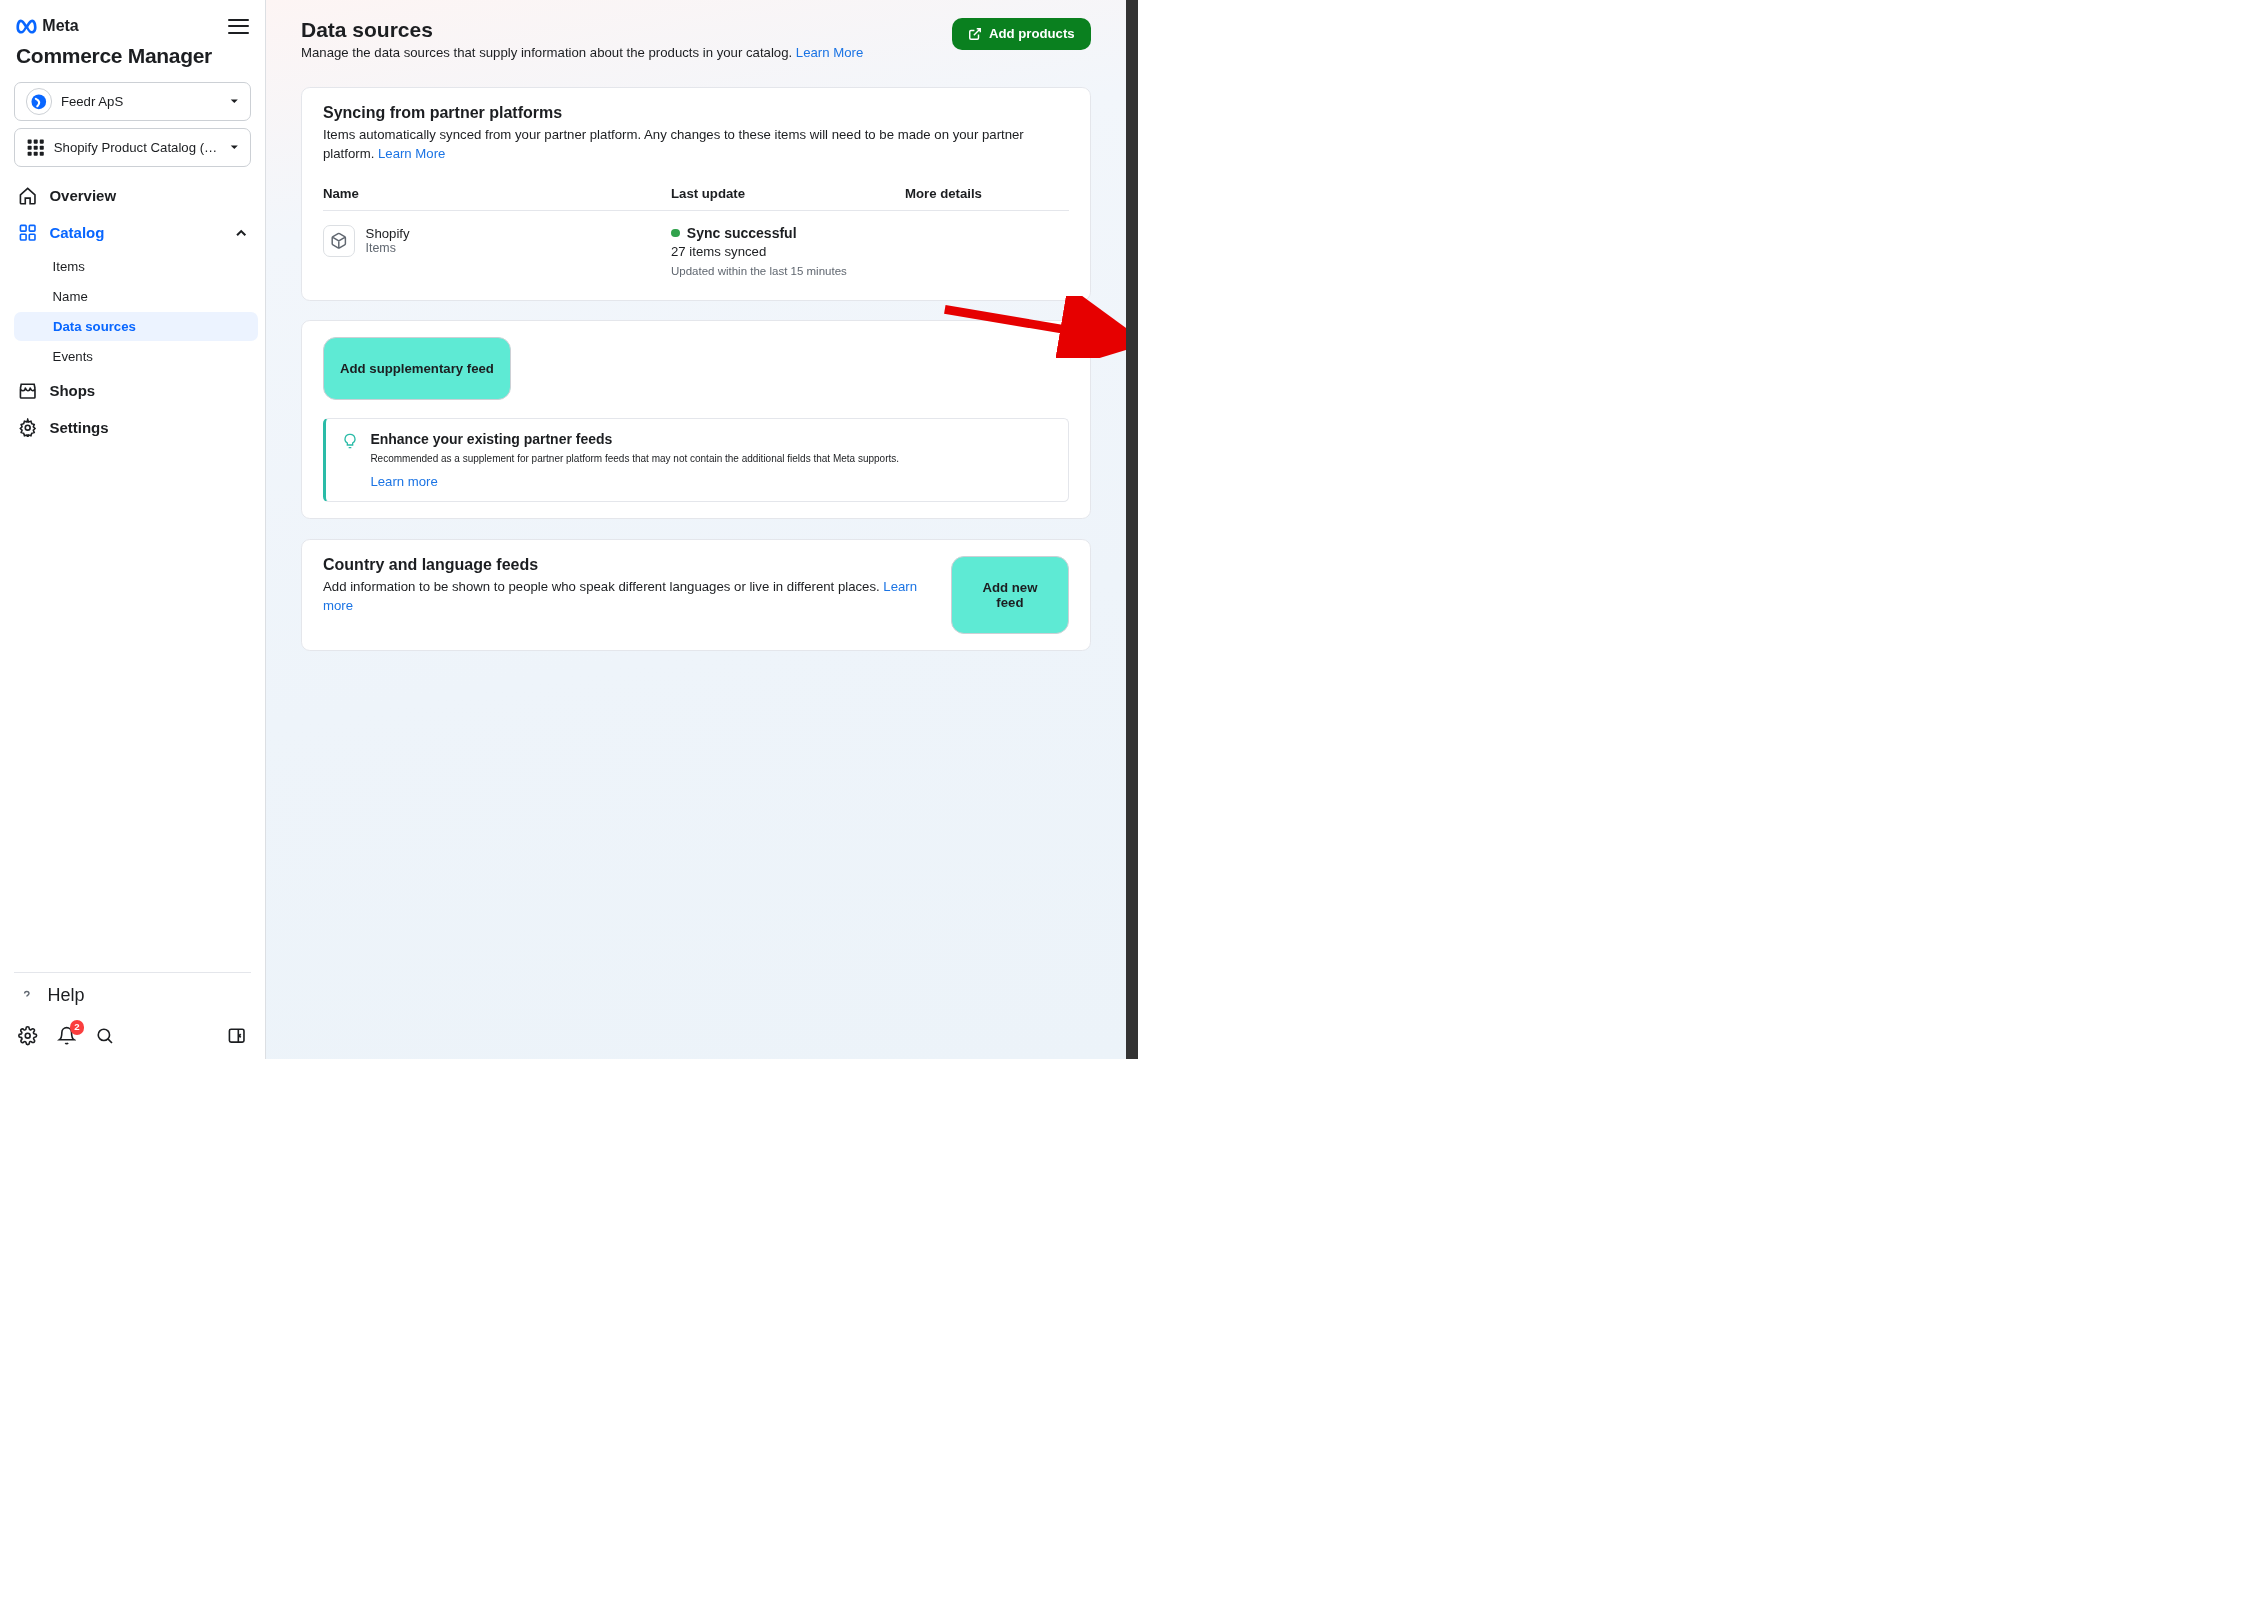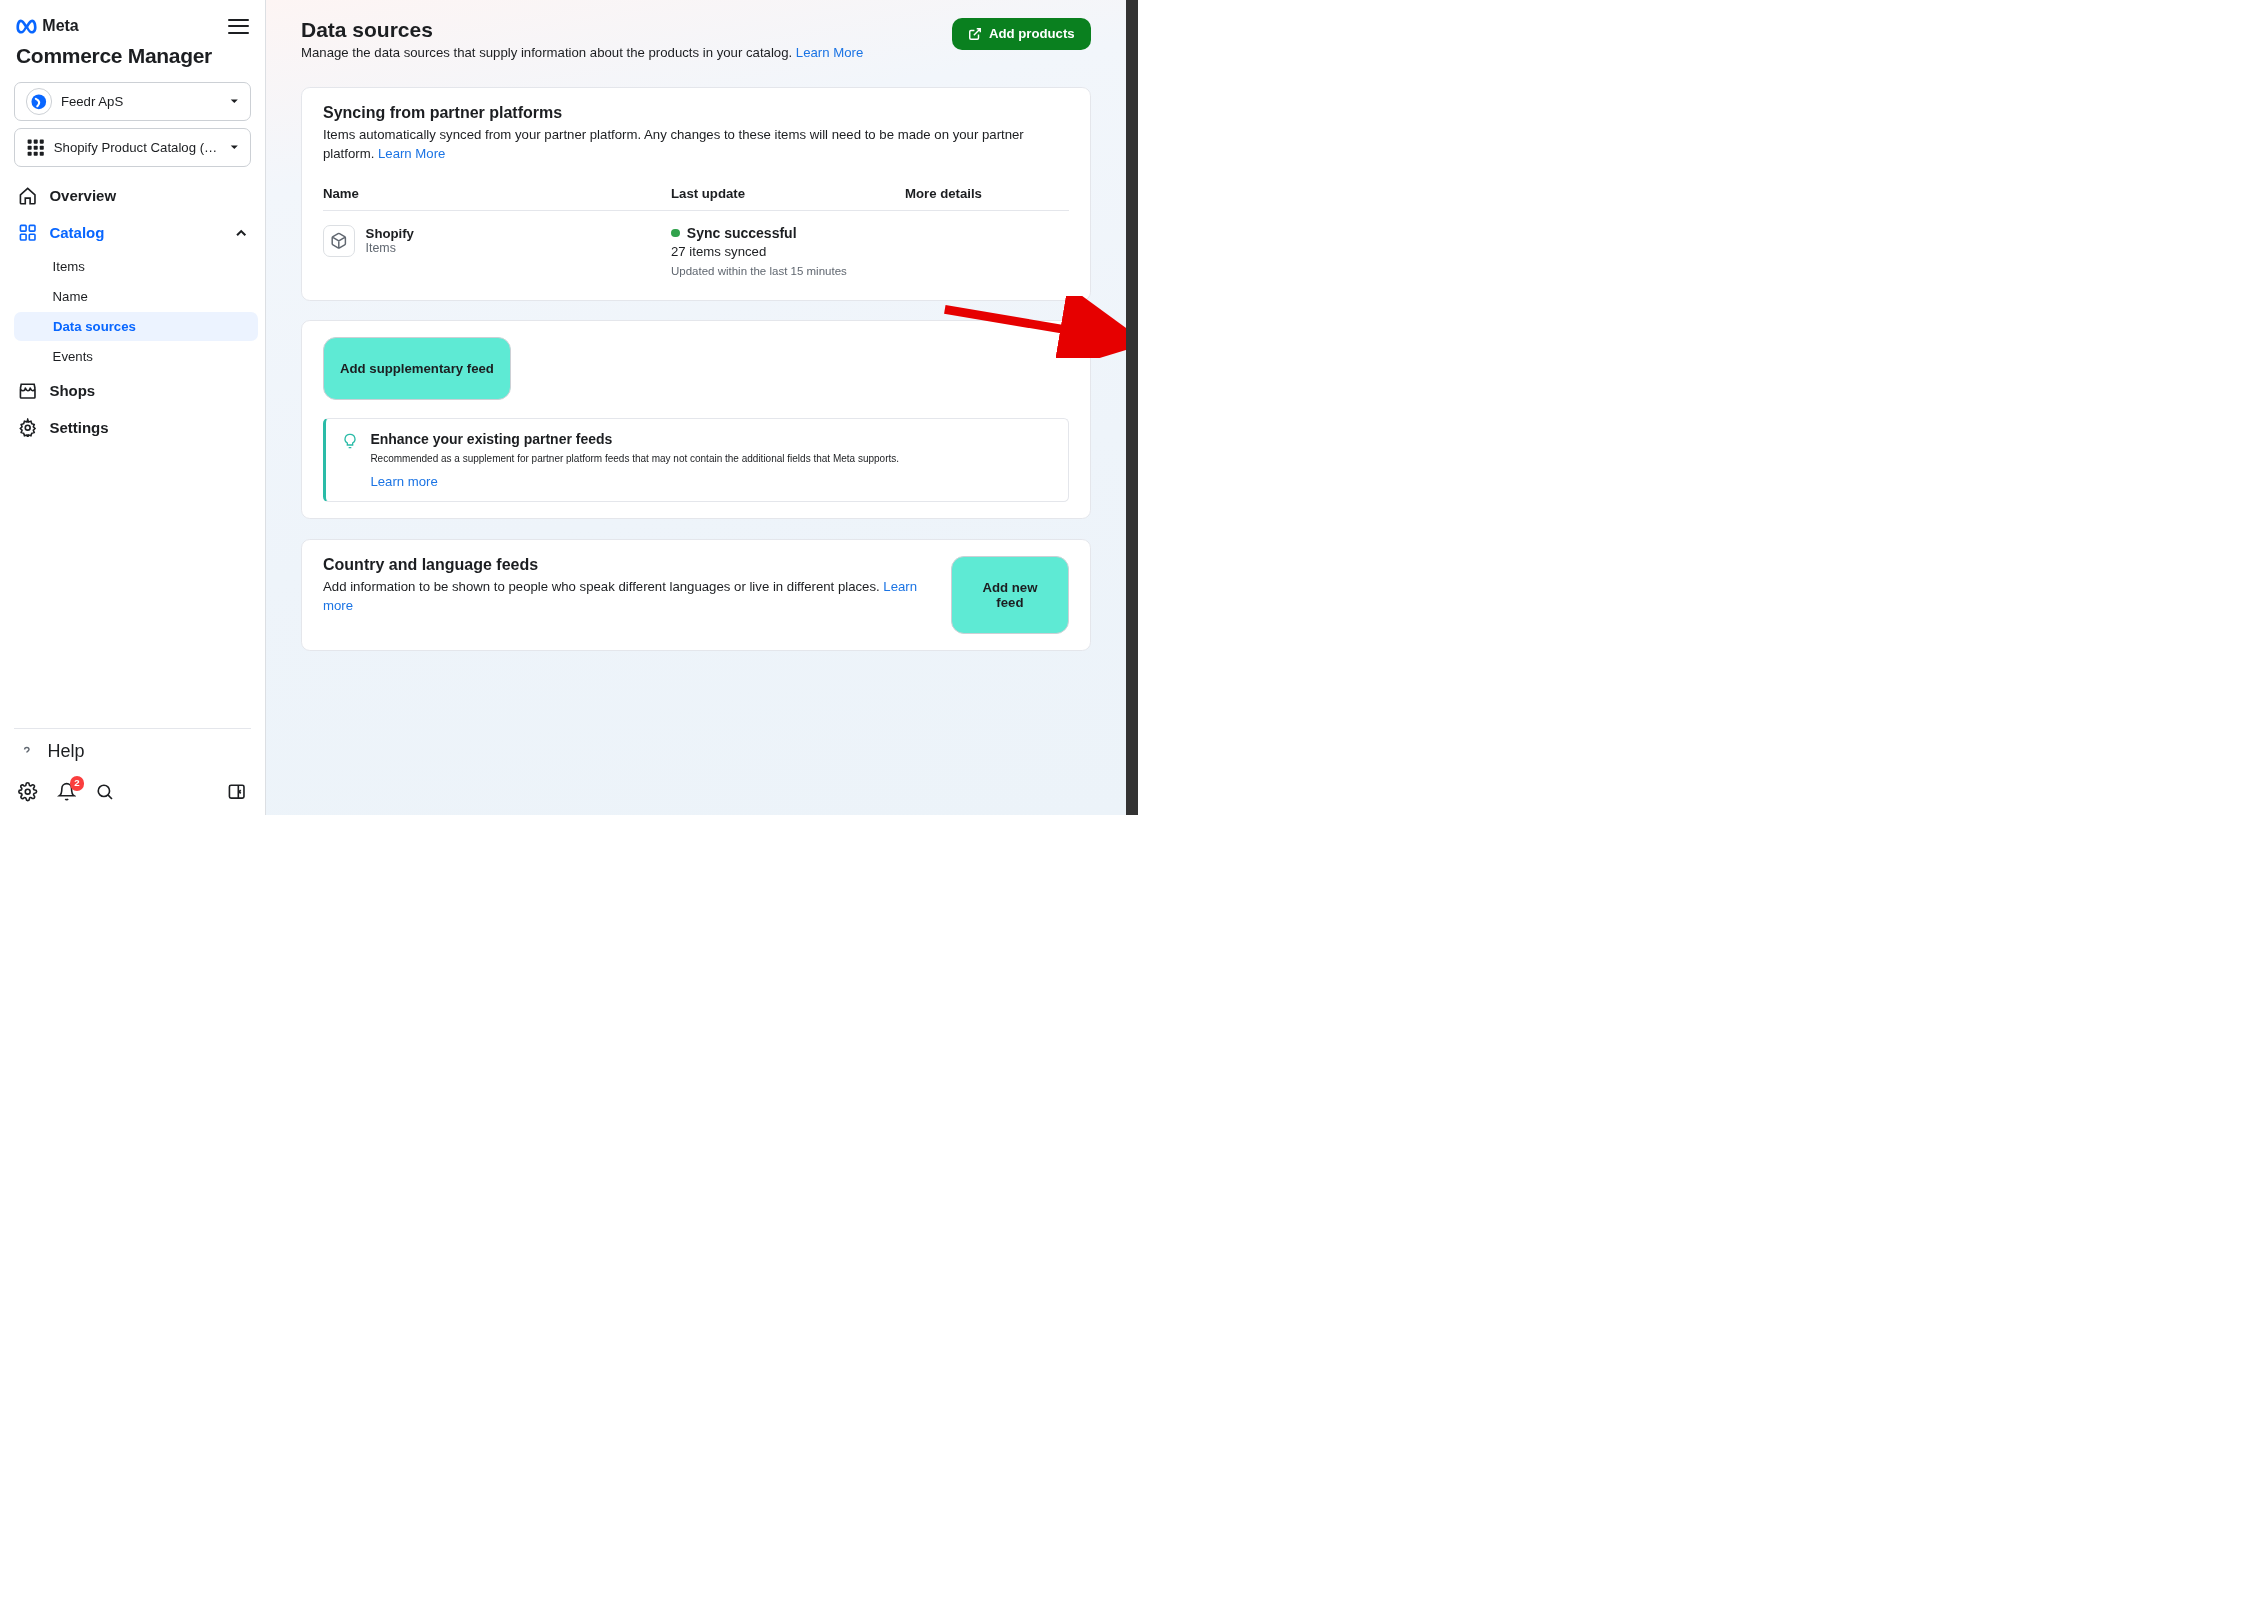--- a/index.html
+++ b/index.html
@@ -6,21 +6,21 @@
     body {
       font-family: Helvetica, Arial, sans-serif;
       background: #fff;
       color: #1c1e21;
       font-size: 13.2px;
       overflow: hidden;
     }
     .app {
       display: flex;
       width: 1138px;
-      height: 815px;
+      height: 1059px;
     }
     
     .sidebar {
       width: 266px;
       border-right: 0.9px solid #dcdfe3;
       display: flex;
       flex-direction: column;
       background: #fff;
       padding: 8.8px 0 0 0;
     }
@@ -276,21 +276,21 @@
     .source-icon {
       width: 32px;
       height: 32px;
       border: 0.9px solid #dcdfe3;
       border-radius: 7px;
       display: flex;
       align-items: center;
       justify-content: center;
       flex-shrink: 0;
     }
-    .source-name-text { font-weight: 700; }
+    .source-name-text { font-weight: 400; }
     .source-name-sub { font-size: 12.4px; color: #606770; }
     .sync-status {
       display: flex;
       align-items: center;
       gap: 7px;
       font-weight: 700;
       font-size: 14px;
     }
     .dot-green {
       width: 8.8px;

